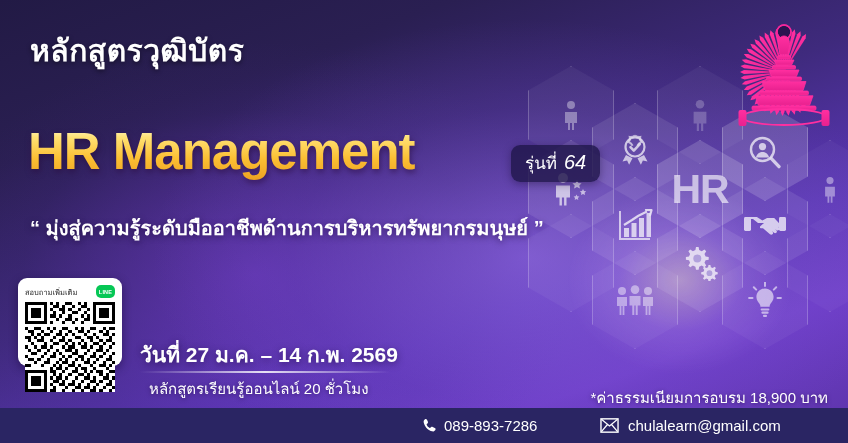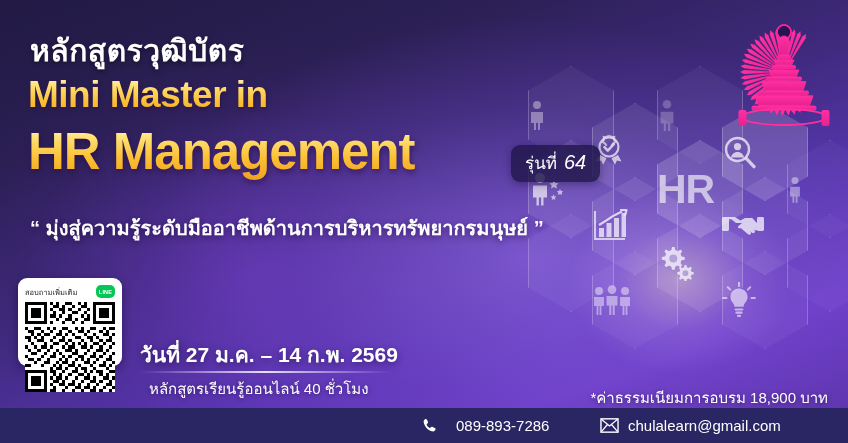--- a/index.html
+++ b/index.html
@@ -19,21 +19,21 @@
   .hexfield{position:absolute;left:470px;top:-30px;width:400px;height:470px;
     filter:saturate(1.05);}
   .hexfield .glow{
     position:absolute;left:95px;top:215px;width:230px;height:190px;
     background:radial-gradient(ellipse at center, rgba(255,236,200,0.40) 0%, rgba(230,190,255,0.14) 38%, rgba(255,255,255,0) 70%);
     pointer-events:none;}
   .hex{
     position:absolute;width:86px;height:98px;
     clip-path:polygon(50% 0%,100% 25%,100% 75%,50% 100%,0% 75%,0% 25%);
     background:rgba(255,255,255,0.085);
-    display:flex;align-items:center;justify-content:flex-start;
+    display:flex;align-items:center;justify-content:center;
   }
   .hex.edge{background:rgba(255,255,255,0.03);}
   .hex.bright{background:rgba(255,255,255,0.16);}
   .hex.dim{background:rgba(255,255,255,0.045);}
   .hex .ring{position:absolute;inset:0;
     clip-path:polygon(50% 0%,100% 25%,100% 75%,50% 100%,0% 75%,0% 25%);
     box-shadow:inset 0 0 0 1px rgba(255,255,255,0.22);}
   .hex svg{display:block;opacity:0.82;}
   .hex .hrtext{
     font-family:"Liberation Sans","DejaVu Sans",sans-serif;
@@ -122,21 +122,21 @@
   }
 
   
   .footer{
     position:absolute;left:0;bottom:0;width:848px;height:35px;
     background:#2a2563;
     display:flex;align-items:center;
     color:#ffffff;font-size:15px;
   }
   .footer .org{position:absolute;left:40px;white-space:nowrap;}
-  .footer .phone{position:absolute;left:422px;display:flex;align-items:center;gap:19px;white-space:nowrap;}
+  .footer .phone{position:absolute;left:422px;display:flex;align-items:center;gap:7px;white-space:nowrap;}
   .footer .mail{position:absolute;left:600px;display:flex;align-items:center;gap:9px;white-space:nowrap;}
   .footer svg{display:block;}
 </style>
 </head>
 <body>
 
 <div class="poster">
 
   <div class="hexfield">
     <div class="glow"></div>
@@ -347,21 +347,20 @@
         <path d="M6 106 v12 M90 106 v12"></path>
       </g>
       <g fill="url(#pinkg)">
         <rect x="2.5" y="104" width="8" height="16" rx="2"></rect>
         <rect x="85.5" y="104" width="8" height="16" rx="2"></rect>
       </g>
     </svg>
   </div>
 
   <div class="kicker">หลักสูตรวุฒิบัตร</div>
-  <div class="line2">Mini Master in</div>
   <div class="line3">HR Management</div>
 
   <div class="batch-badge">
     <span class="b-label">รุ่นที่</span>
     <span class="b-num">64</span>
   </div>
 
   <div class="quote">“ มุ่งสู่ความรู้ระดับมืออาชีพด้านการบริหารทรัพยากรมนุษย์ ”</div>
 
   <div class="qr-card">
@@ -596,21 +595,21 @@
         <rect x="18" y="28" width="1" height="1"></rect>
           <rect x="21" y="28" width="2" height="1"></rect>
           <rect x="24" y="28" width="1" height="1"></rect>
         <rect x="27" y="28" width="1" height="1"></rect>
       </g>
     </svg>
   </div>
 
   <div class="date-main">วันที่ 27 ม.ค. – 14 ก.พ. 2569</div>
   <div class="date-rule"></div>
-  <div class="date-sub">หลักสูตรเรียนรู้ออนไลน์ 40 ชั่วโมง</div>
+  <div class="date-sub">หลักสูตรเรียนรู้ออนไลน์ 20 ชั่วโมง</div>
   <div class="fee">*ค่าธรรมเนียมการอบรม 18,900 บาท</div>
 
   <div class="footer">
     <div class="phone">
       <svg width="15" height="15" viewBox="0 0 16 16">
         <path d="M3.2 1.2 c0.9 -0.5 1.7 -0.2 2.1 0.7 l1 2.2 c0.3 0.7 0.1 1.3 -0.5 1.8 l-0.7 0.6 c-0.2 0.2 -0.2 0.4 -0.1 0.7 c0.6 1.5 1.7 2.7 3.2 3.4 c0.3 0.1 0.5 0.1 0.7 -0.1 l0.7 -0.7 c0.5 -0.5 1.1 -0.6 1.8 -0.3 l2.2 1.1 c0.9 0.4 1.1 1.3 0.6 2.1 c-0.7 1.2 -2 1.8 -3.4 1.5 C7 13.6 3 9.7 1.9 5.1 C1.5 3.5 1.9 2 3.2 1.2 z" fill="#ffffff"></path>
       </svg>
       <span>089-893-7286</span>
     </div>
     <div class="mail">

